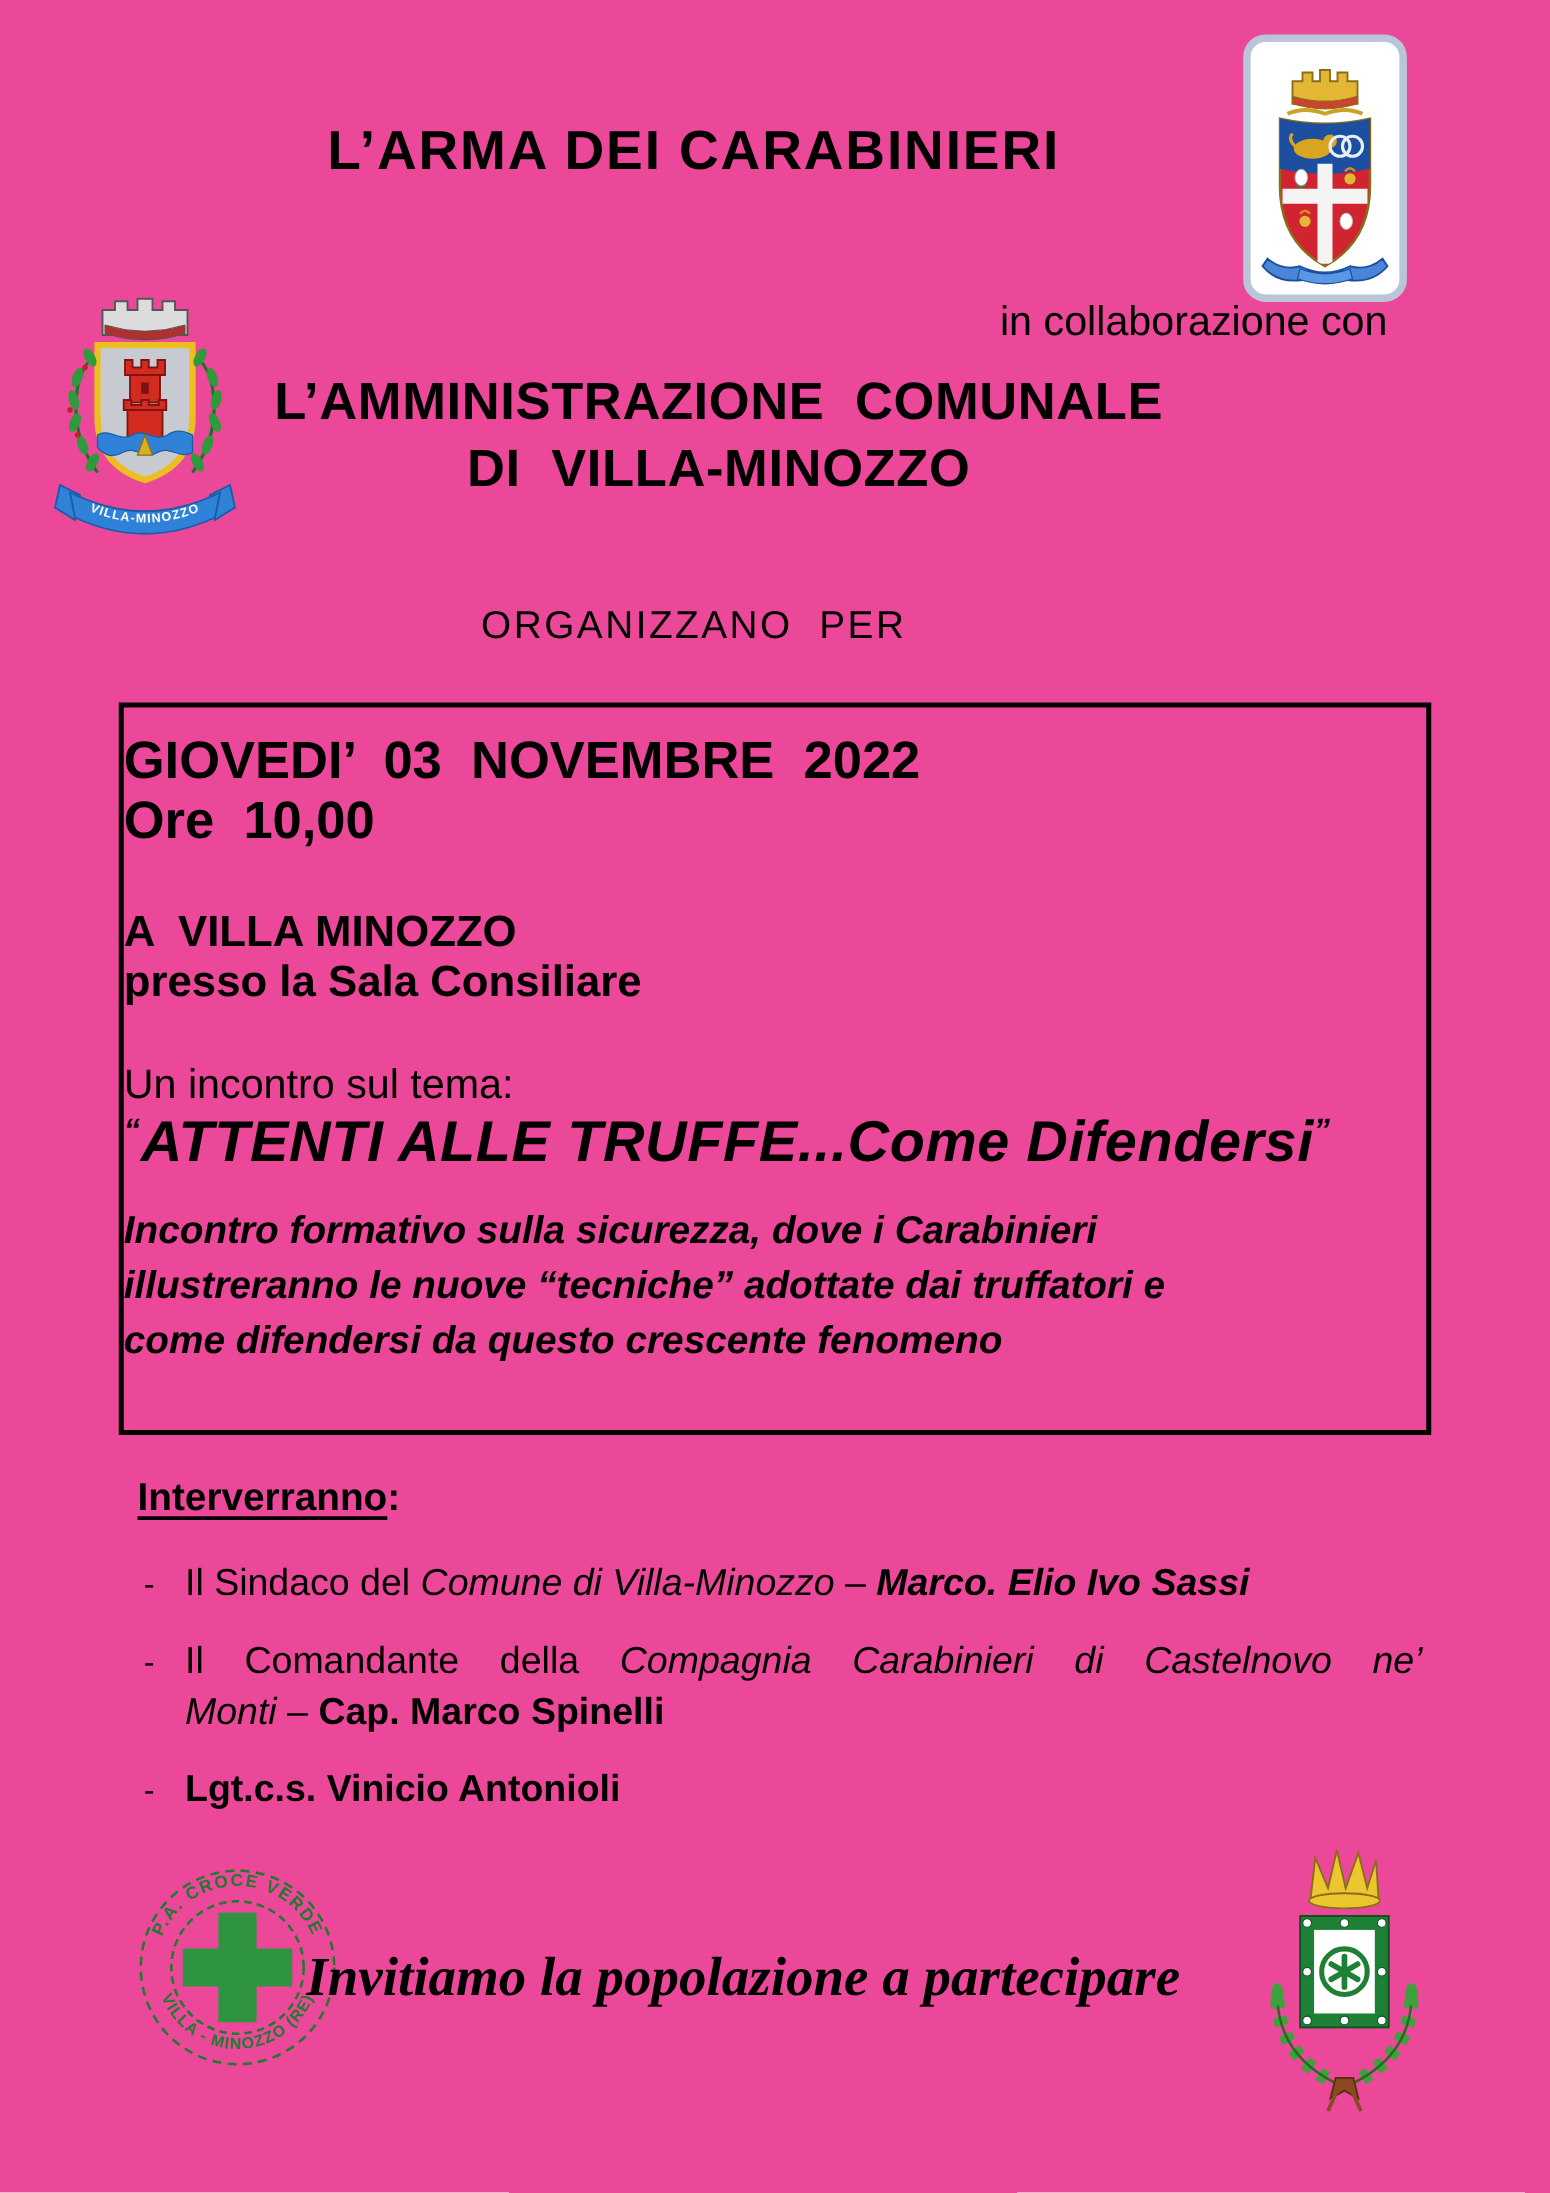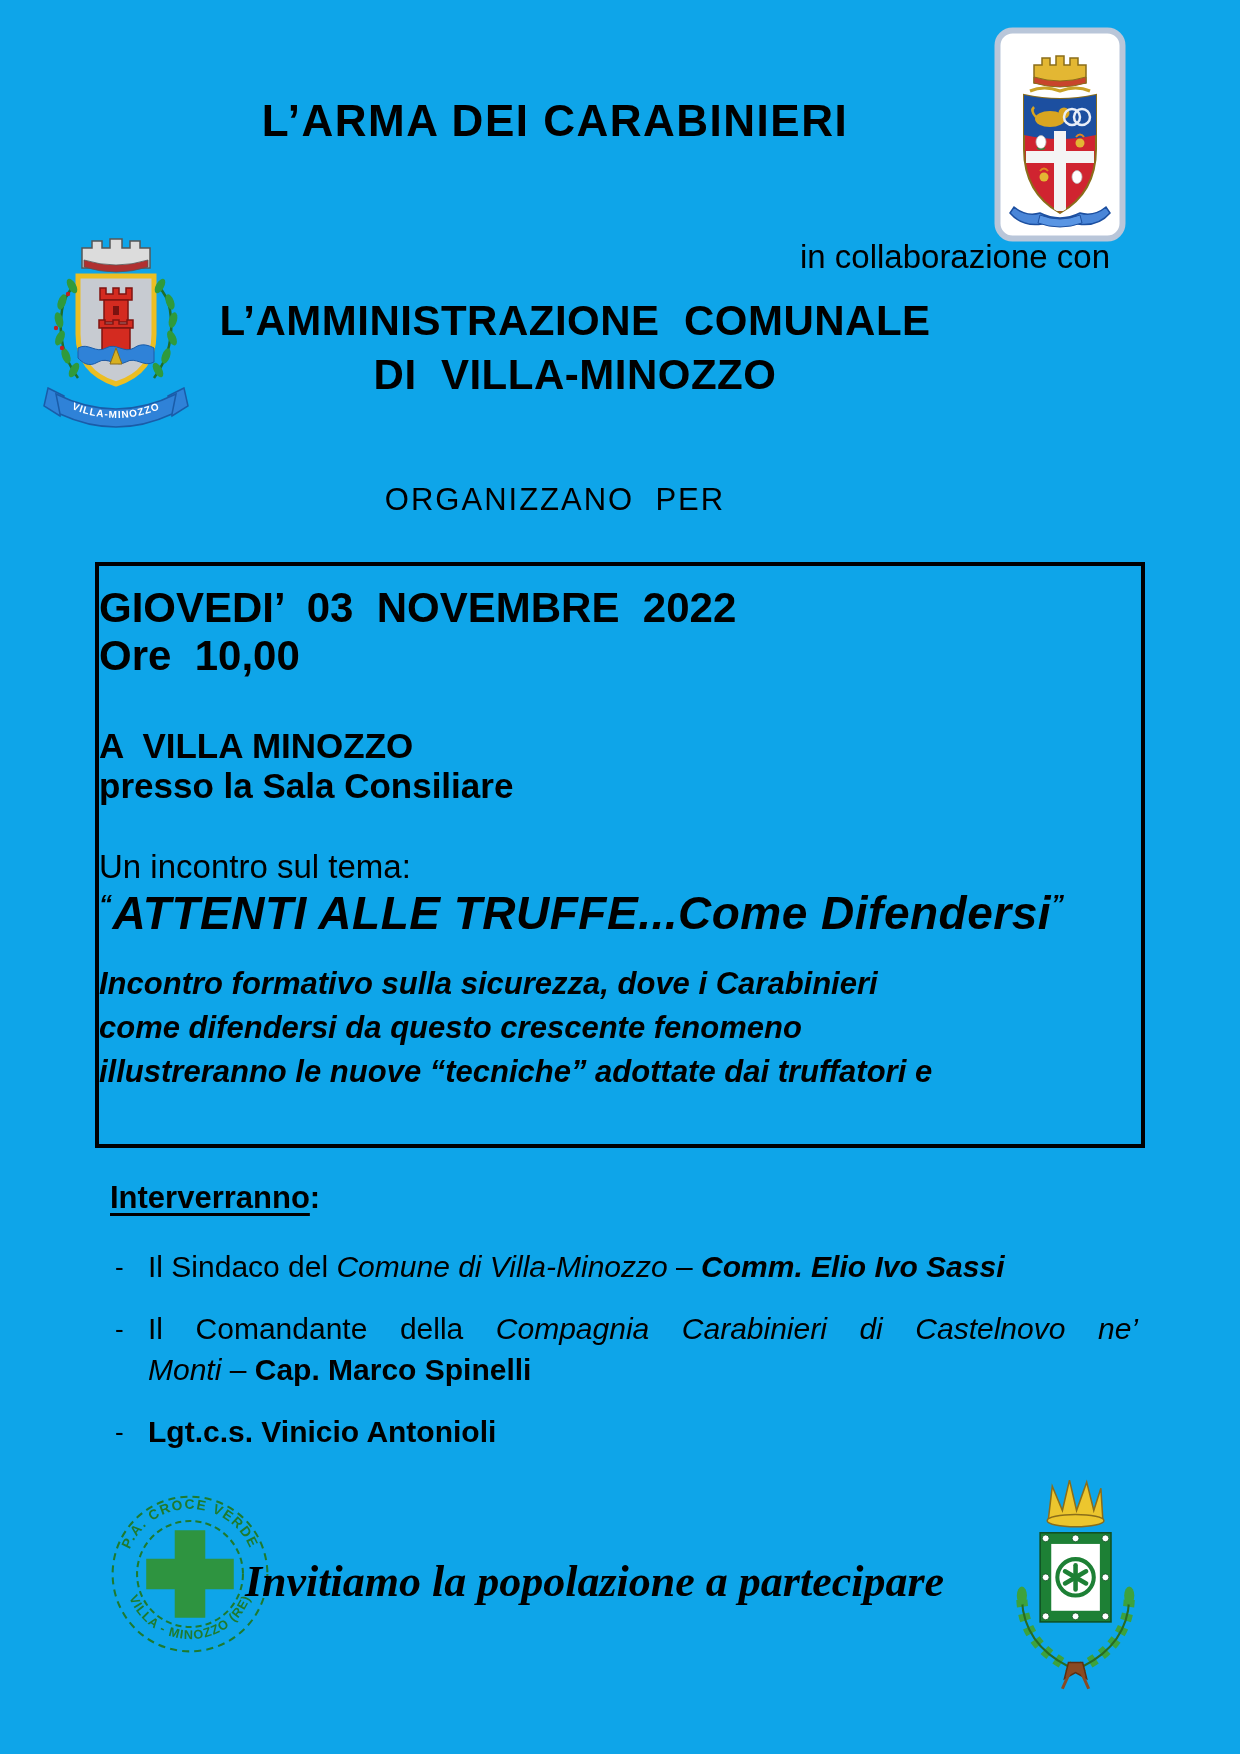--- a/index.html
+++ b/index.html
@@ -1,17 +1,17 @@
 <!DOCTYPE html>
 <html><head>
 <meta charset="utf-8">
 <style>
   html,body { margin:0; padding:0; background:#ffffff; }
   .page {
-    position:relative; width:1240px; height:1754px; background:#0ea5e9;
+    position:relative; width:1240px; height:1754px; background:#ec4899;
     font-family:"Liberation Sans", sans-serif; color:#000; overflow:hidden;
   }
   .pre { white-space:pre-wrap; }
   .it { font-style:italic; }
   .b  { font-weight:bold; }
 
   .title {
     position:absolute; top:96px; left:0; width:1110px; text-align:center;
     font-size:44px; font-weight:bold; letter-spacing:1.5px;
   }
@@ -162,33 +162,33 @@
     <div class="eb-date pre">GIOVEDI’  03  NOVEMBRE  2022</div>
     <div class="eb-time pre">Ore  10,00</div>
     <div class="eb-place1 pre">A  VILLA MINOZZO</div>
     <div class="eb-place2">presso la Sala Consiliare</div>
     <div class="eb-theme-label">Un incontro sul tema:</div>
     <div class="eb-theme">
       <span class="q">“</span><span>ATTENTI ALLE TRUFFE...Come Difendersi</span><span class="q">”</span>
     </div>
     <div class="eb-desc">
       <div>Incontro formativo sulla sicurezza, dove i Carabinieri</div>
+      <div>illustreranno le nuove “tecniche” adottate dai truffatori e</div>
       <div>come difendersi da questo crescente fenomeno</div>
-      <div>illustreranno le nuove “tecniche” adottate dai truffatori e</div>
     </div>
   </div>
 
   <div class="speakers">
     <div class="sp-head">
       <span class="u">Interverranno</span><span>:</span>
     </div>
 
     <div class="speaker m1">
       <span class="dash">-</span>
-      <span>Il Sindaco del </span><span class="it">Comune di Villa-Minozzo</span><span> – </span><span class="b it">Comm. Elio Ivo Sassi</span>
+      <span>Il Sindaco del </span><span class="it">Comune di Villa-Minozzo</span><span> – </span><span class="b it">Marco. Elio Ivo Sassi</span>
     </div>
 
     <div class="speaker m2">
       <span class="dash">-</span>
       <div class="jf"><span>Il Comandante della </span><span class="it">Compagnia Carabinieri di Castelnovo ne’</span></div>
       <div><span class="it">Monti</span><span> – </span><span class="b">Cap. Marco Spinelli</span></div>
     </div>
 
     <div class="speaker m2">
       <span class="dash">-</span>

